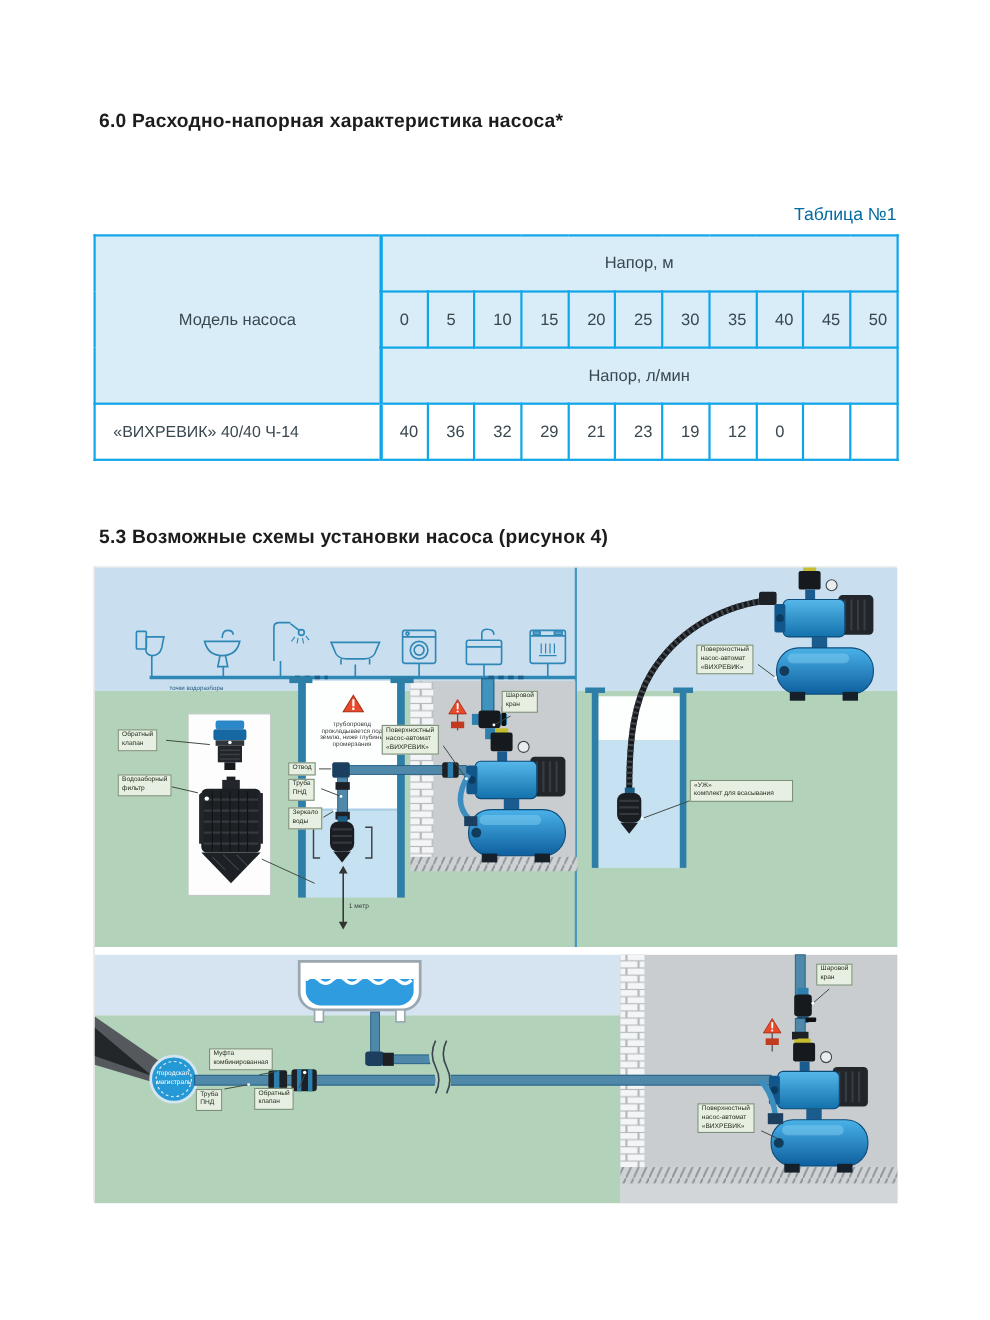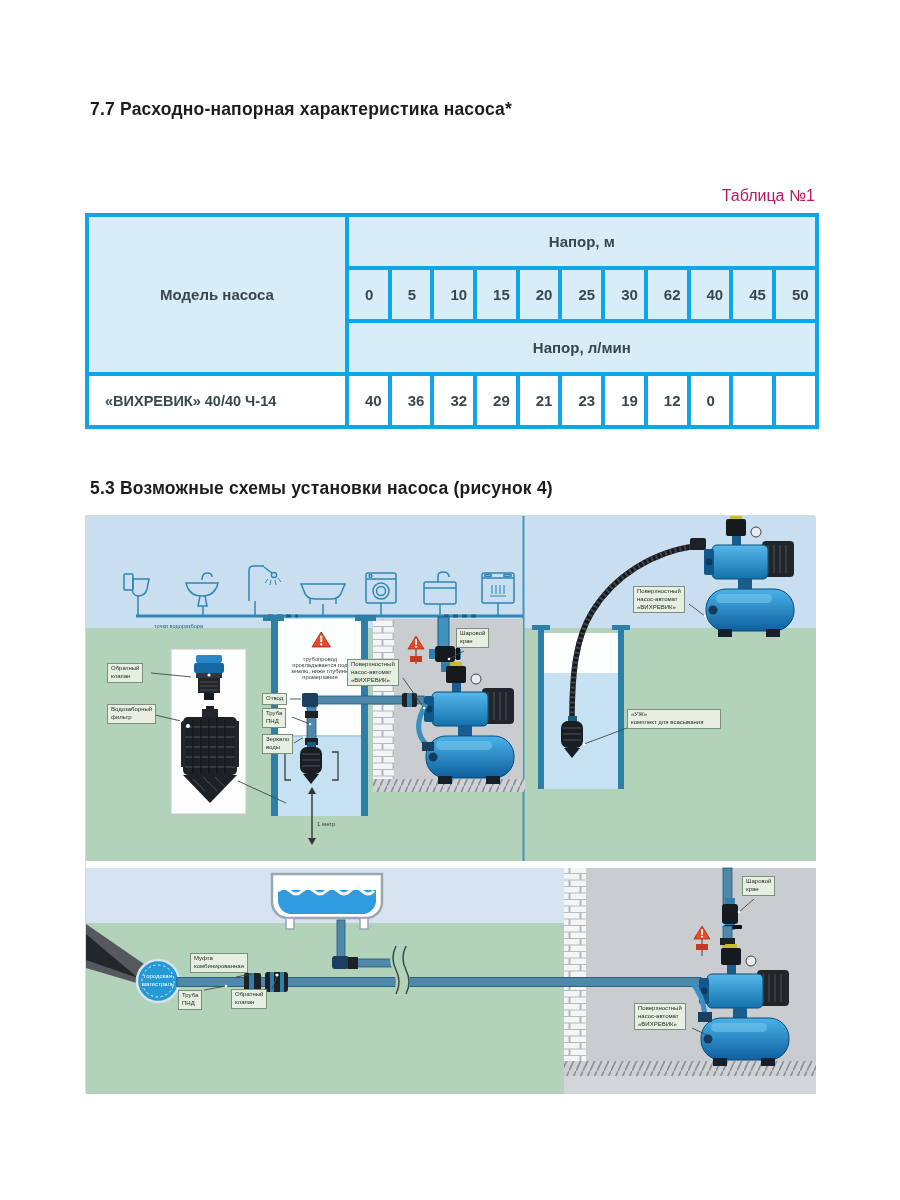--- a/index.html
+++ b/index.html
@@ -5,42 +5,42 @@
   html,body{margin:0;padding:0;}
   body{
     width:900px;height:1200px;background:#ffffff;position:relative;
     font-family:"Liberation Sans",sans-serif;color:#2e2e2e;overflow:hidden;
   }
   .h-title{position:absolute;left:90px;font-size:17.5px;font-weight:bold;color:#1c1c1c;letter-spacing:.2px;}
   #t44{top:99px;}
   #t53{top:478px;}
   .para{position:absolute;left:90px;top:140px;width:726px;font-size:16.5px;color:#3b3b3b;line-height:26px;}
   .para .l1{text-align:justify;text-align-last:justify;}
-  .tcap{position:absolute;right:85px;top:187px;font-size:16px;color:#be185d;}
+  .tcap{position:absolute;right:85px;top:187px;font-size:16px;color:#0369a1;}
   table.ptable{position:absolute;left:85px;top:213px;width:730px;border-collapse:collapse;table-layout:fixed;}
-  table.ptable td{border:4px solid #0ea5e9;text-align:center;font-size:15px;color:#39474f;padding:16px;font-weight:bold;}
+  table.ptable td{border:2px solid #0ea5e9;text-align:center;font-size:15px;color:#39474f;padding:16px;}
   table.ptable td.hd{background:#d9edf8;}
   table.ptable td.model-col{border-right-width:3px;}
   table.ptable tr.r1,table.ptable tr.r2,table.ptable tr.r3{height:37px;}
   table.ptable tr.r4{height:38px;}
   table.ptable td.model-name{text-align:left;padding-left:16px;font-size:14.5px;background:#fff;}
   
   .fig{position:absolute;left:85px;top:515px;width:730px;height:578px;border:1px solid #d8dcdf;box-sizing:border-box;}
   .fig svg{position:absolute;left:0;top:0;z-index:1;}
   .fig-label{position:absolute;z-index:3;font-size:6px;line-height:1.3;background:#e7eee2;
     border:1px solid #7c8f78;color:#22301f;padding:1px 3px;white-space:pre-line;}
   .fig-text{position:absolute;z-index:3;font-size:6px;color:#3c3c3c;white-space:pre-line;}
   .warn-txt{width:80px;text-align:center;font-size:5.8px;}
   .pts-txt{font-size:5.6px;color:#2a6080;}
   .circle-txt{width:48px;text-align:center;color:#ffffff;font-size:6px;line-height:1.25;}
 </style>
 </head>
 <body>
 
-<div class="h-title" id="t44">7.7 Расходно-напорная характеристика насоса*</div>
+<div class="h-title" id="t44">6.0 Расходно-напорная характеристика насоса*</div>
 
 <div class="para">
 </div>
 
 <div class="tcap">Таблица №1</div>
 
 <table class="ptable">
   <colgroup>
     <col style="width:260px">
     <col span="11" style="width:42.7px">
@@ -51,21 +51,21 @@
     <td class="hd" colspan="11">Напор, м</td>
   </tr>
   <tr class="r2">
     <td class="hd">0</td>
     <td class="hd">5</td>
     <td class="hd">10</td>
     <td class="hd">15</td>
     <td class="hd">20</td>
     <td class="hd">25</td>
     <td class="hd">30</td>
-    <td class="hd">62</td>
+    <td class="hd">35</td>
     <td class="hd">40</td>
     <td class="hd">45</td>
     <td class="hd">50</td>
   </tr>
   <tr class="r3">
     <td class="hd" colspan="11">Напор, л/мин</td>
   </tr>
   <tr class="r4">
     <td class="model-col model-name">«ВИХРЕВИК» 40/40 Ч-14</td>
     <td>40</td>

